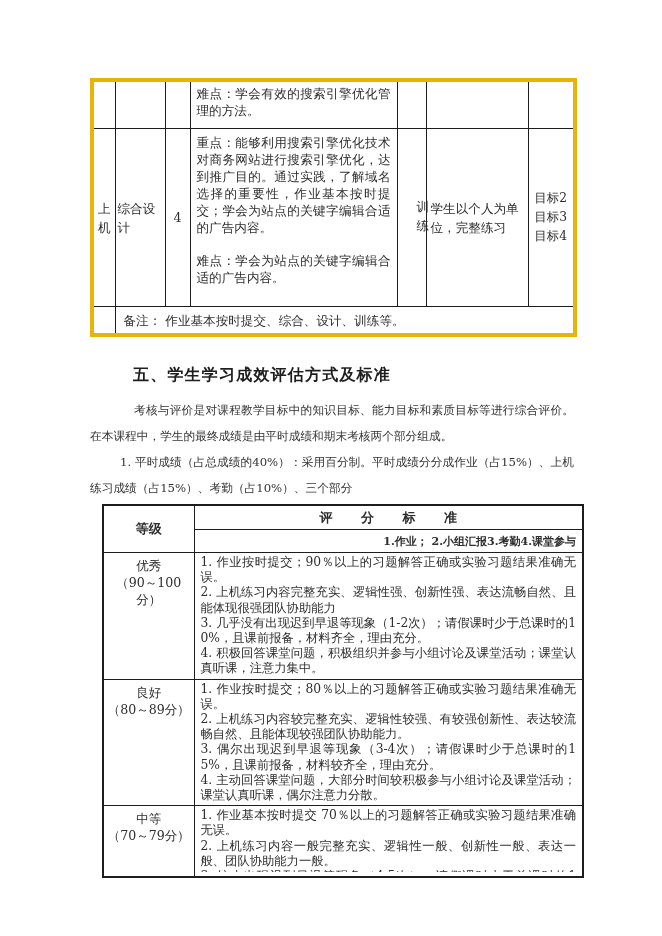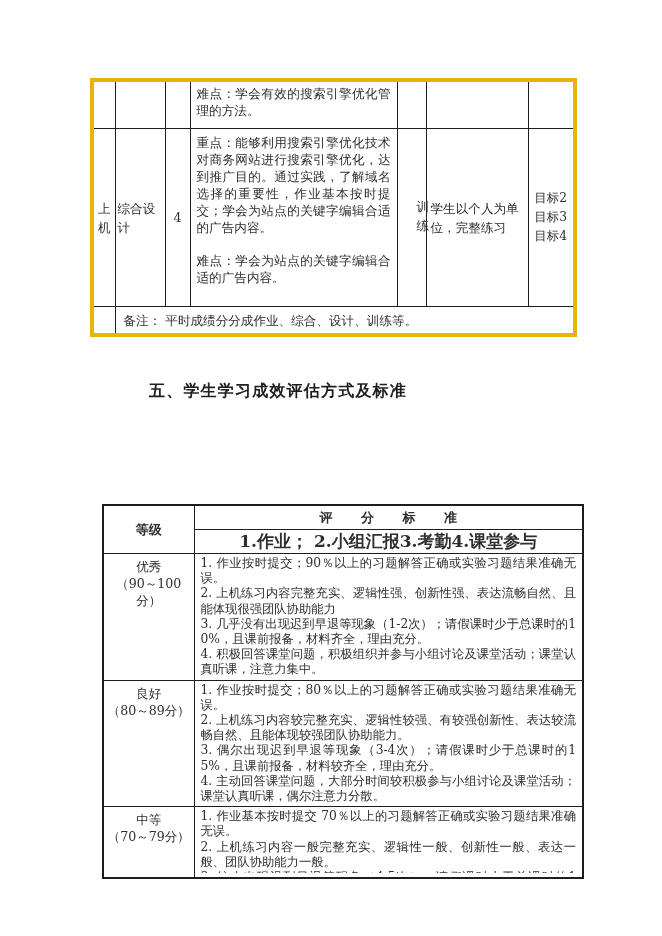--- a/index.html
+++ b/index.html
@@ -19,34 +19,34 @@
   .t1 td.vert{padding:0 19px;line-height:19px;font-family:Liberation Mono, monospace;}
   .t1 td.vert2{padding:0 3px;line-height:19px;}
   .t1 td.proj{padding:12px 2px;text-align:left;line-height:19px;}
   .t1 td.org{padding:0 4px;text-align:left;line-height:19px;}
   .t1 td.goals{font-size:12.3px;line-height:19px;text-align:center;padding:0 4px;}
   .t1 td.note{text-align:left;padding:2px 8px;font-size:12.6px;}
   .t1 tr.r1 td{height:40px;}
   .t1 tr.r2 td{height:153px;}
   .t1 tr.r3 td{height:22px;}
   
-  .heading{position:absolute;top:365px;left:133px;margin:16px;
+  .heading{position:absolute;top:365px;left:133px;margin:0;
            font-size:16px;font-weight:bold;letter-spacing:1.2px;color:#1e1e1e;}
   .paras{position:absolute;top:397px;left:90px;width:484px;
          font-size:11.7px;line-height:26px;text-align:justify;color:#333;}
   .paras p{margin:0;}
   .p1{text-indent:44px;}
   .p2{text-indent:30px;}
   
   .t2{position:absolute;top:504px;left:102px;width:480px;border:2px solid #1d1d1d;}
   .t2 td{border:1px solid #1d1d1d;padding:0;vertical-align:top;word-break:break-all;}
   .t2 td.gradehead{font-size:13px;font-weight:bold;text-align:center;vertical-align:middle;}
   .t2 td.crittitle{height:23px;font-size:13px;font-weight:bold;text-align:center;
                    vertical-align:middle;word-spacing:24px;}
-  .t2 td.critsub{height:22px;font-size:17px;font-weight:bold;text-align:center;
+  .t2 td.critsub{height:22px;font-size:11px;font-weight:bold;text-align:right;
                  vertical-align:middle;padding:0 6px;}
   .t2 td.grade{text-align:center;font-size:12.6px;line-height:17px;padding-top:4px;}
   .t2 td.crit{text-align:justify;font-size:12.3px;line-height:15.2px;padding:2px 6px;}
   .t2 tr.row-a td{height:103px;}
   .t2 tr.row-b td{height:114px;margin-top:36px;}
   .t2 tr.row-c td{height:66px;}
   .t2 .clipwrap{max-height:64px;overflow:hidden;}
 </style>
 </head>
 <body>
@@ -86,27 +86,31 @@
       <td class="vert">训练</td>
       <td class="org">学生以个人为单位，完整练习</td>
       <td class="goals">
         <div>目标2</div>
         <div>目标3</div>
         <div>目标4</div>
       </td>
     </tr>
     <tr class="r3">
       <td></td>
-      <td colspan="6" class="note">备注：  平时成绩分分成作业、综合、设计、训练等。</td>
+      <td colspan="6" class="note">备注：  作业基本按时提交、综合、设计、训练等。</td>
     </tr>
   </tbody>
     </table>
 
   <h2 class="heading">五、学生学习成效评估方式及标准</h2>
 
+  <div class="paras">
+    <p class="p1">考核与评价是对课程教学目标中的知识目标、能力目标和素质目标等进行综合评价。在本课程中，学生的最终成绩是由平时成绩和期末考核两个部分组成。</p>
+    <p class="p2">1. 平时成绩（占总成绩的40%）：采用百分制。平时成绩分分成作业（占15%）、上机练习成绩（占15%）、考勤（占10%）、三个部分</p>
+  </div>
 
   <table class="t2">
     <colgroup>
         <col style="width:91px">
         <col style="width:389px">
       </colgroup>
     <tbody>
         <tr>
       <td rowspan="2" class="gradehead">等级</td>
       <td class="crittitle">评 分 标 准</td>

